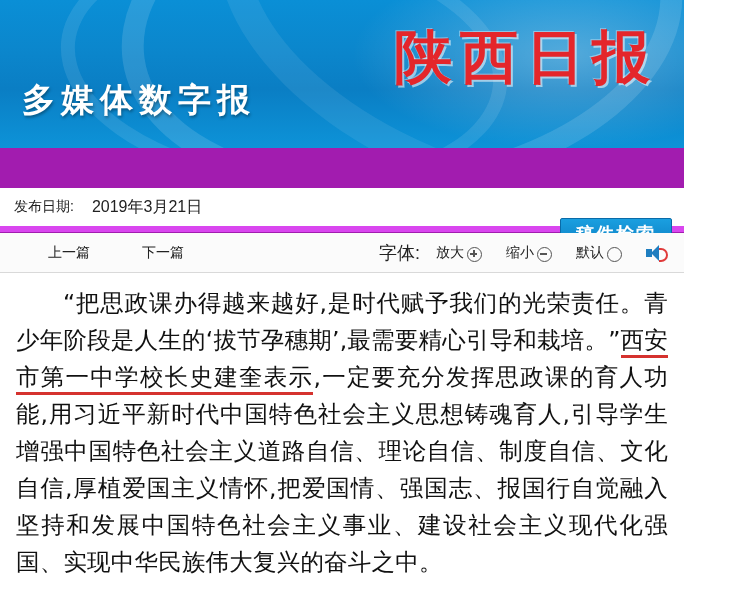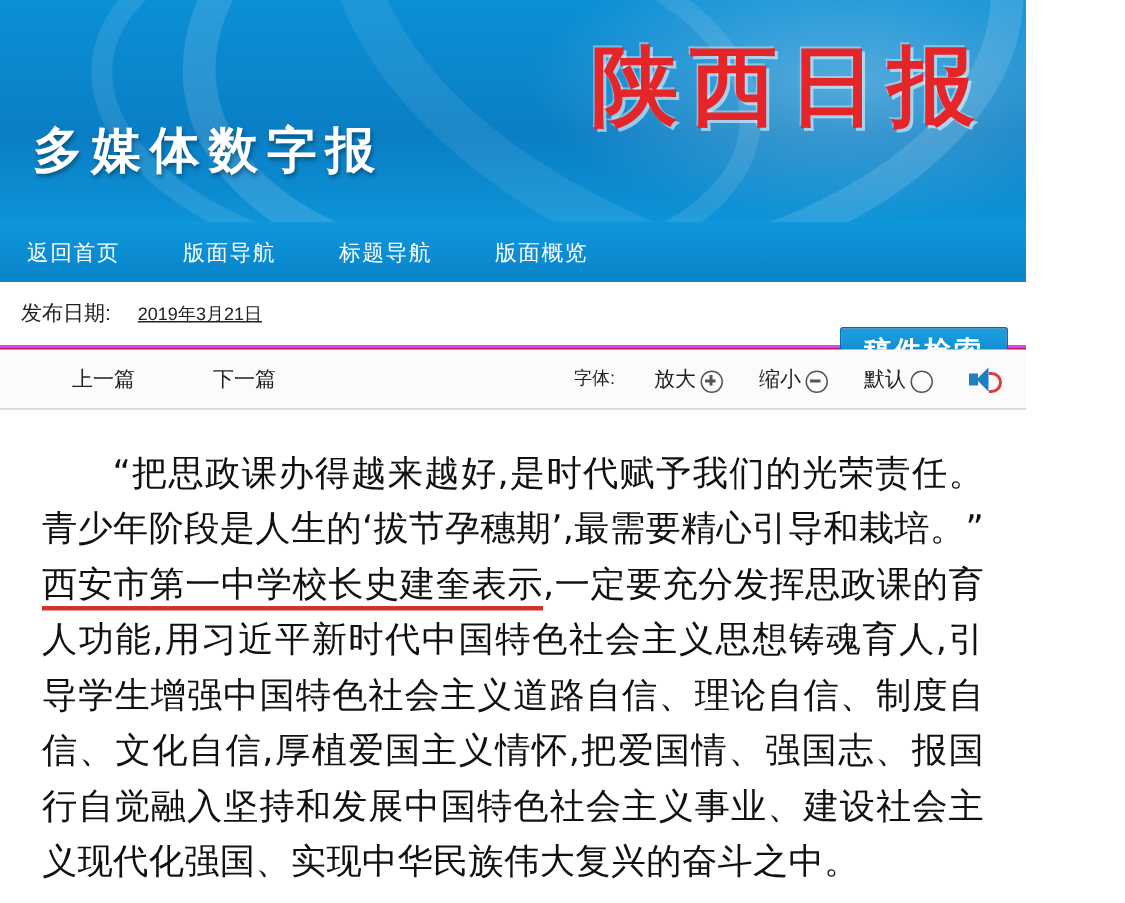--- a/index.html
+++ b/index.html
@@ -10,21 +10,21 @@
   body {
     width: 750px;
     height: 602px;
     font-family: "Liberation Sans", sans-serif;
     overflow: hidden;
   }
   .page {
     position: relative;
     width: 684px;
     height: 602px;
-    background: #be185d;
+    background: #a21caf;
   }
 
   
   .banner {
     position: relative;
     height: 148px;
     background: linear-gradient(180deg, #0a8fd6 0%, #0b86cc 35%, #0a7ec4 60%, #0d93d8 100%);
     overflow: hidden;
   }
   .banner .swoosh1,
@@ -121,37 +121,36 @@
     white-space: nowrap;
   }
 
   
   .datebar {
     position: absolute;
     left: 0; right: 0;
     top: 188px;
     height: 44px;
     background: #ffffff;
-    border-bottom: 2px solid #d946ef;
+    border-bottom: 6px solid #d946ef;
     display: flex;
     align-items: center;
     padding: 0 14px;
     box-sizing: border-box;
   }
   .datebar .label {
     font-size: 14px;
     color: #222;
     margin-right: 18px;
     white-space: nowrap;
   }
   .datebar .value {
-    font-size: 12px;
-    color: #222;
-    white-space: nowrap;
-    text-decoration: underline;
+    font-size: 16px;
+    color: #222;
+    white-space: nowrap;
   }
   .search-btn {
     position: absolute;
     right: 12px;
     top: 6px;
     width: 112px;
     height: 32px;
     background: linear-gradient(180deg, #1a9fe0 0%, #0c7cc0 100%);
     border: 1px solid #0a6ba8;
     border-radius: 2px;
@@ -192,23 +191,23 @@
     white-space: nowrap;
     text-align: right;
   }
   .toolbar .tb-right {
     position: absolute;
     right: 14px;
     display: flex;
     align-items: center;
   }
   .toolbar .tb-font-label {
-    font-size: 12px;
-    color: #222;
-    margin-right: 26px;
+    font-size: 18px;
+    color: #222;
+    margin-right: 16px;
   }
   .tb-opt {
     font-size: 14px;
     color: #222;
     margin-right: 24px;
     display: flex;
     align-items: flex-end;
     cursor: pointer;
     white-space: nowrap;
   }
@@ -266,21 +265,21 @@
   .article {
     position: absolute;
     left: 0; right: 0;
     top: 273px;
     bottom: 0;
     padding: 12px 16px 0 16px;
     box-sizing: border-box;
     background: #ffffff;
   }
   .article p {
-    margin: 12px;
+    margin: 0;
     font-family: "DejaVu Sans", "Liberation Sans", sans-serif;
     font-size: 23.5px;
     line-height: 37px;
     color: #111111;
     text-align: justify;
     text-indent: 2em;
     letter-spacing: 0.2px;
   }
   .underline-red {
     border-bottom: 3px solid #d5322e;
@@ -298,26 +297,20 @@
     <div class="swoosh3"></div>
     <div class="glow"></div>
 
     <div class="brand-left">多媒体数字报</div>
 
     <div class="brand-right">
       <div class="cn">陕西日报</div>
     </div>
   </div>
 
-  <div class="nav">
-    <div class="nav-item">返回首页</div>
-    <div class="nav-item">版面导航</div>
-    <div class="nav-item">标题导航</div>
-    <div class="nav-item">版面概览</div>
-  </div>
 
   <div class="datebar">
     <span class="label">发布日期:</span>
     <span class="value">2019年3月21日</span>
     <div class="search-btn">稿件检索</div>
   </div>
 
   <div class="toolbar">
     <div class="tb-left">
       <span class="tb-link">上一篇</span>

